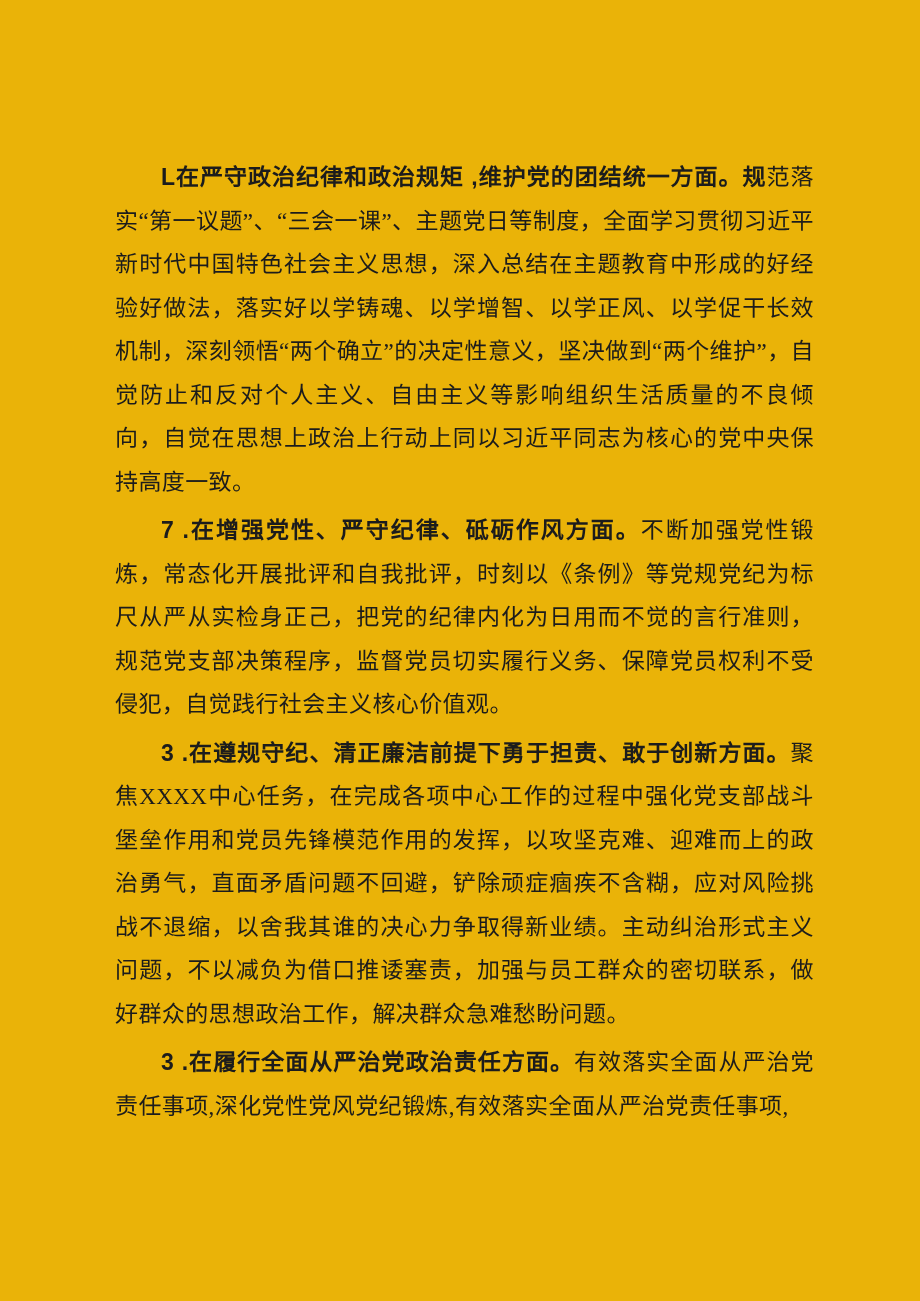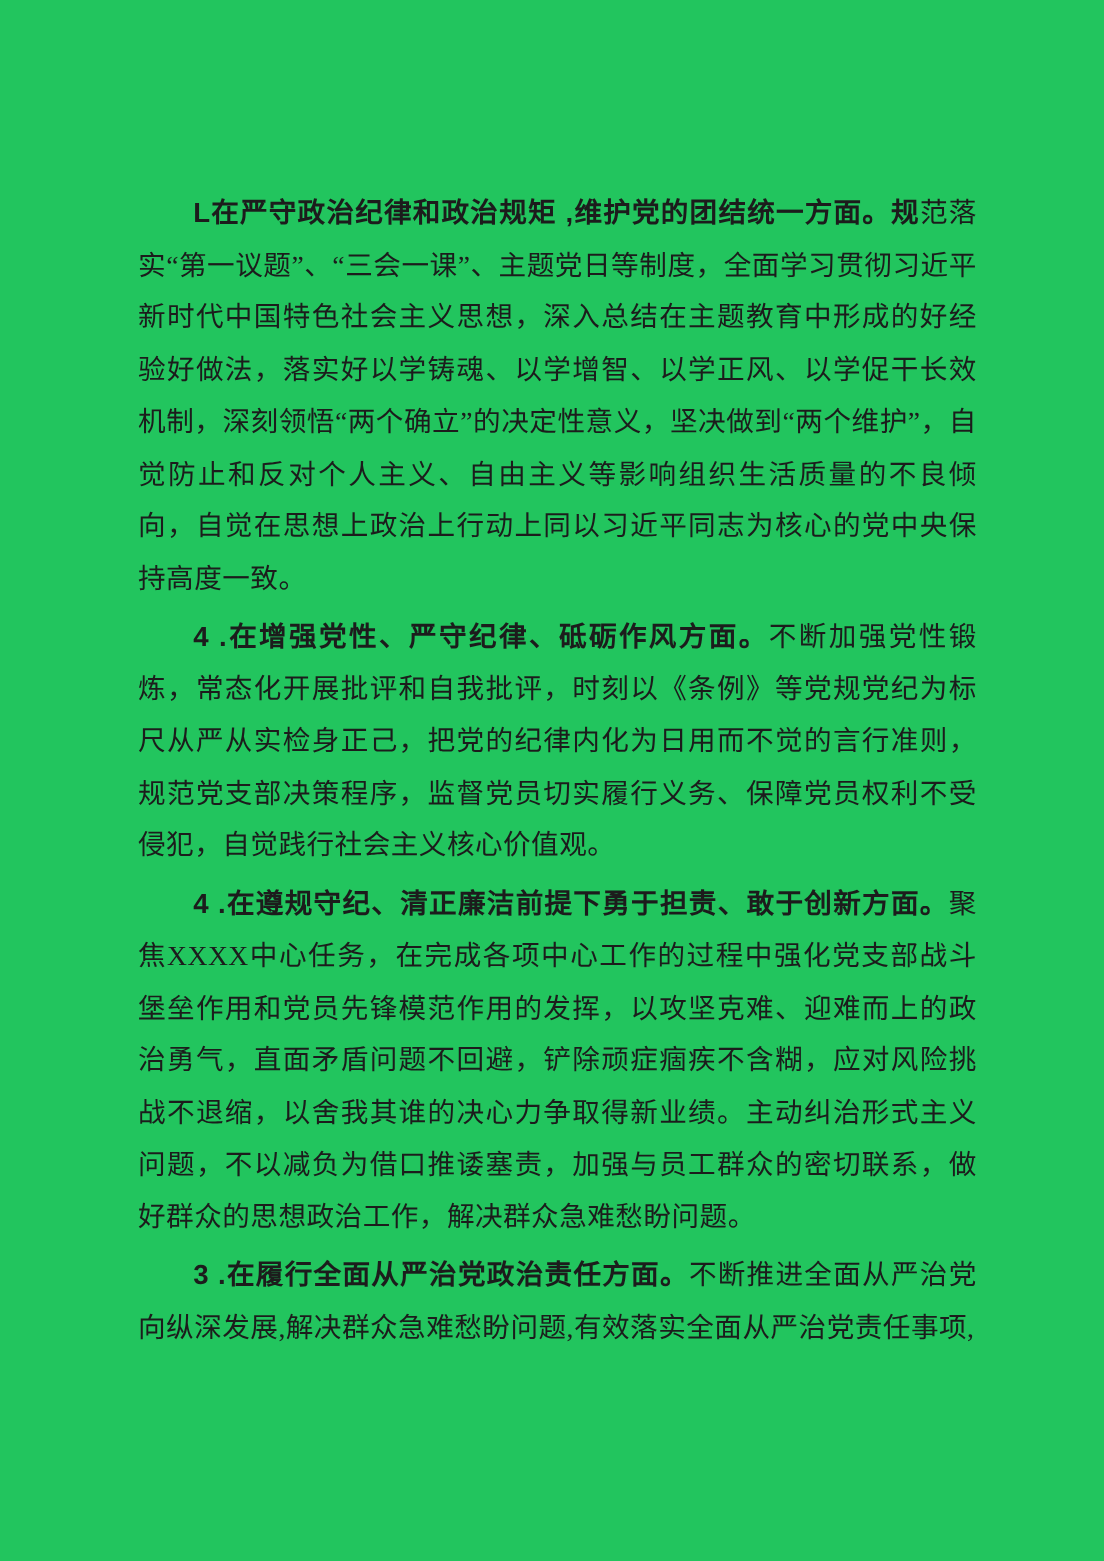--- a/index.html
+++ b/index.html
@@ -7,21 +7,21 @@
   body {
     width: 920px;
     height: 1301px;
     background: #ffffff;
     position: relative;
     overflow: hidden;
   }
   .page {
     position: absolute;
     inset: 0;
-    background: #22c55e;
+    background: #eab308;
     color: #1c1c1c;
   }
   .text-block {
     position: absolute;
     left: 115px;
     top: 156px;
     width: 699px;
   }
   .para {
     margin: 0 0 5px 0;
@@ -40,20 +40,20 @@
   }
 </style>
 </head>
 <body>
 
 <div class="page">
   <main class="text-block">
 
     <p class="para"><span class="para-heading">L在严守政治纪律和政治规矩 ,维护党的团结统一方面。规</span><span class="para-body">范落实“第一议题”、“三会一课”、主题党日等制度，全面学习贯彻习近平新时代中国特色社会主义思想，深入总结在主题教育中形成的好经验好做法，落实好以学铸魂、以学增智、以学正风、以学促干长效机制，深刻领悟“两个确立”的决定性意义，坚决做到“两个维护”，自觉防止和反对个人主义、自由主义等影响组织生活质量的不良倾向，自觉在思想上政治上行动上同以习近平同志为核心的党中央保持高度一致。</span></p>
 
-    <p class="para"><span class="para-heading">4 .在增强党性、严守纪律、砥砺作风方面。</span><span class="para-body">不断加强党性锻炼，常态化开展批评和自我批评，时刻以《条例》等党规党纪为标尺从严从实检身正己，把党的纪律内化为日用而不觉的言行准则，规范党支部决策程序，监督党员切实履行义务、保障党员权利不受侵犯，自觉践行社会主义核心价值观。</span></p>
+    <p class="para"><span class="para-heading">7 .在增强党性、严守纪律、砥砺作风方面。</span><span class="para-body">不断加强党性锻炼，常态化开展批评和自我批评，时刻以《条例》等党规党纪为标尺从严从实检身正己，把党的纪律内化为日用而不觉的言行准则，规范党支部决策程序，监督党员切实履行义务、保障党员权利不受侵犯，自觉践行社会主义核心价值观。</span></p>
 
-    <p class="para"><span class="para-heading">4 .在遵规守纪、清正廉洁前提下勇于担责、敢于创新方面。</span><span class="para-body">聚焦XXXX中心任务，在完成各项中心工作的过程中强化党支部战斗堡垒作用和党员先锋模范作用的发挥，以攻坚克难、迎难而上的政治勇气，直面矛盾问题不回避，铲除顽症痼疾不含糊，应对风险挑战不退缩，以舍我其谁的决心力争取得新业绩。主动纠治形式主义问题，不以减负为借口推诿塞责，加强与员工群众的密切联系，做好群众的思想政治工作，解决群众急难愁盼问题。</span></p>
+    <p class="para"><span class="para-heading">3 .在遵规守纪、清正廉洁前提下勇于担责、敢于创新方面。</span><span class="para-body">聚焦XXXX中心任务，在完成各项中心工作的过程中强化党支部战斗堡垒作用和党员先锋模范作用的发挥，以攻坚克难、迎难而上的政治勇气，直面矛盾问题不回避，铲除顽症痼疾不含糊，应对风险挑战不退缩，以舍我其谁的决心力争取得新业绩。主动纠治形式主义问题，不以减负为借口推诿塞责，加强与员工群众的密切联系，做好群众的思想政治工作，解决群众急难愁盼问题。</span></p>
 
-    <p class="para"><span class="para-heading">3 .在履行全面从严治党政治责任方面。</span><span class="para-body">不断推进全面从严治党向纵深发展,解决群众急难愁盼问题,有效落实全面从严治党责任事项,</span></p>
+    <p class="para"><span class="para-heading">3 .在履行全面从严治党政治责任方面。</span><span class="para-body">有效落实全面从严治党责任事项,深化党性党风党纪锻炼,有效落实全面从严治党责任事项,</span></p>
 
   </main>
 </div>
 
 </body></html>

